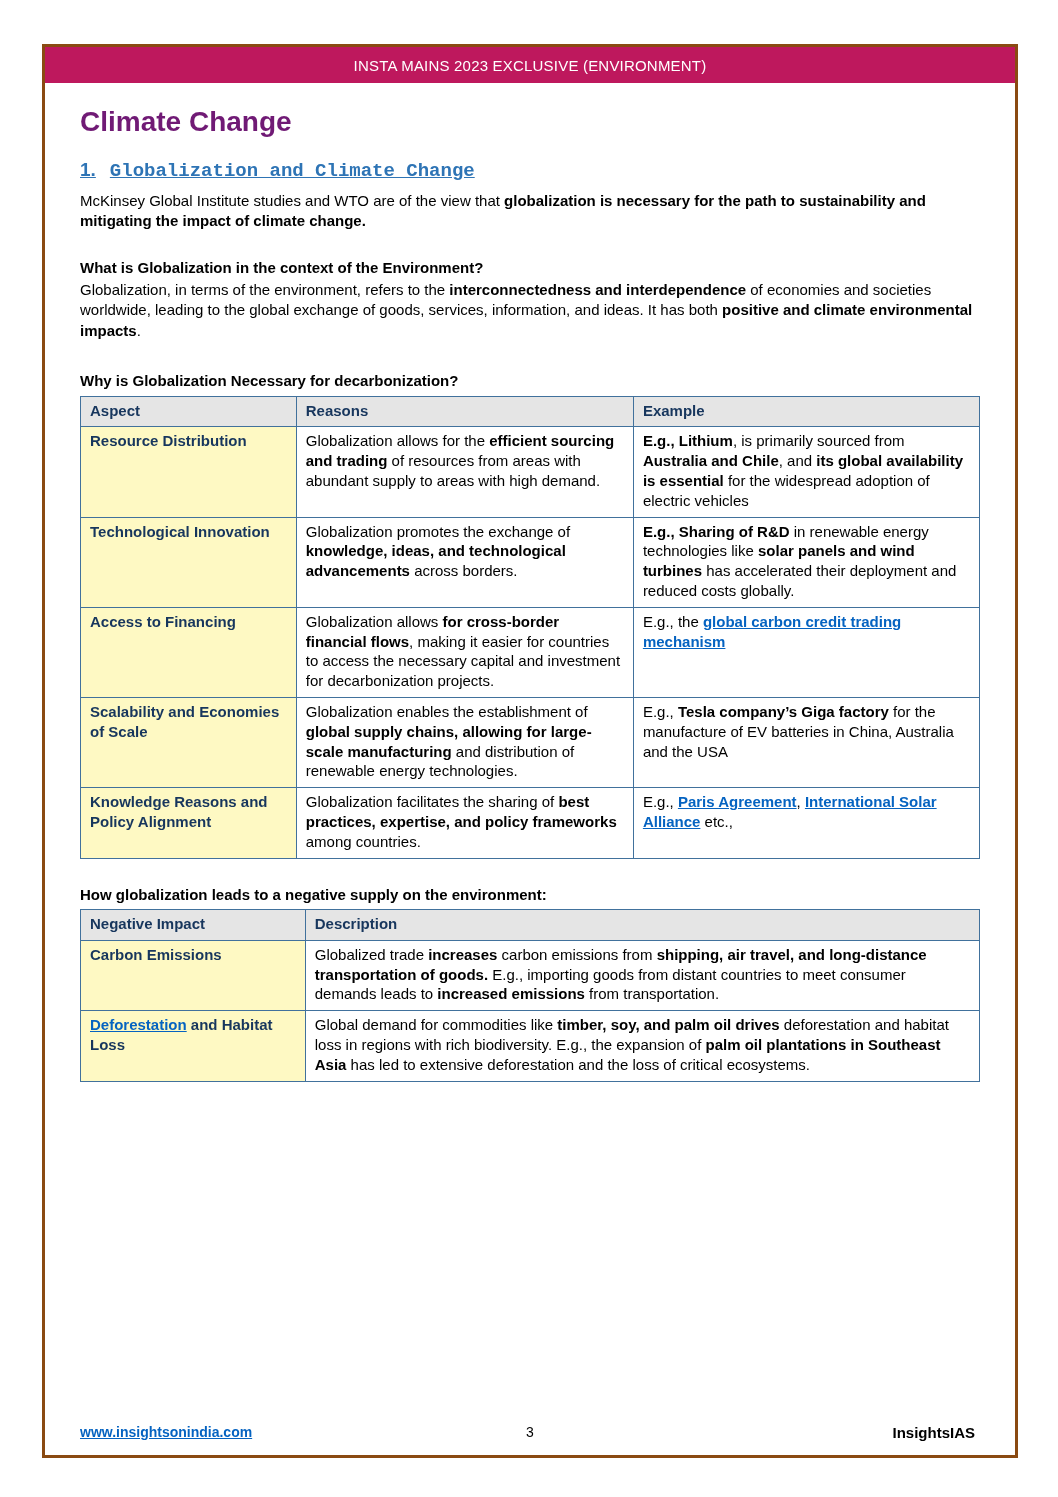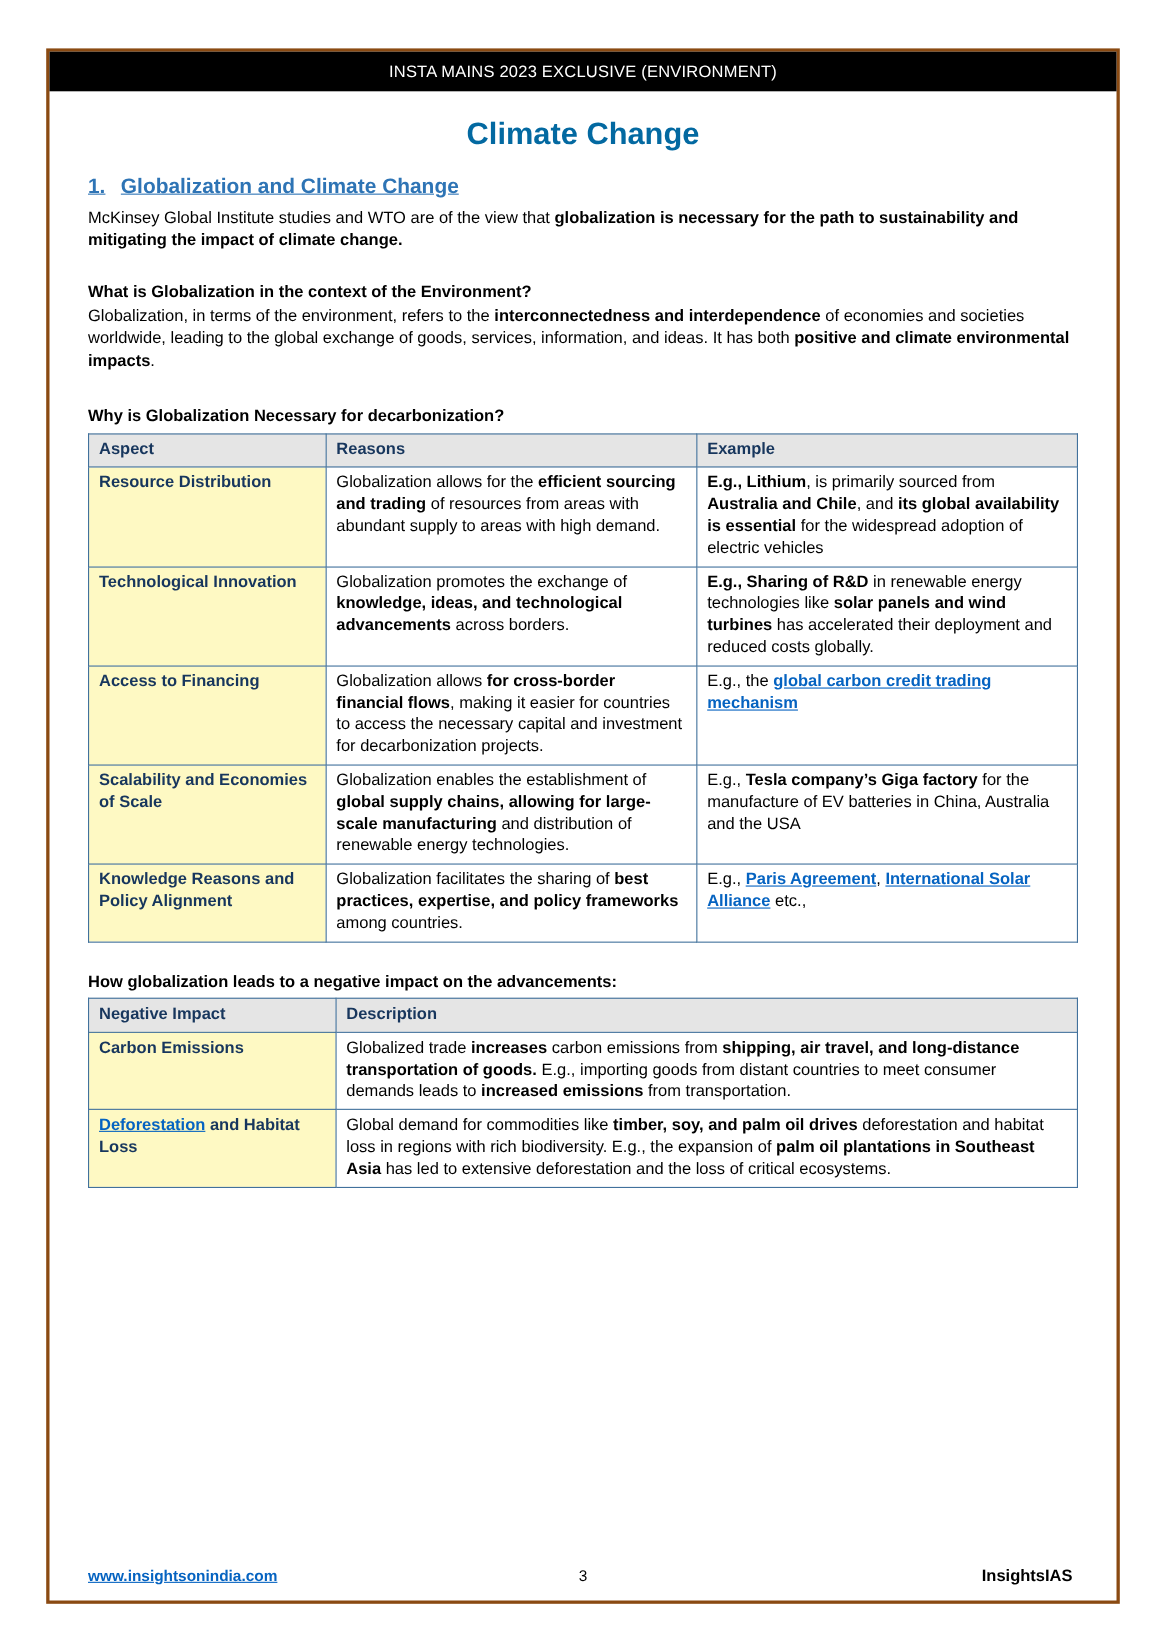--- a/index.html
+++ b/index.html
@@ -7,43 +7,43 @@
   body {
     width:1058px; height:1497px; position:relative;
     font-family:"Liberation Sans", sans-serif; color:#000;
   }
   .frame {
     position:absolute; left:42px; top:44px; width:976px; height:1414px;
     border:3px solid #8a4a12; background:#fff;
     display:flex; flex-direction:column;
   }
   .topbar {
-    height:36px; background:#000000; color:#fff;
+    height:36px; background:#be185d; color:#fff;
     display:flex; align-items:center; justify-content:center;
     font-size:15px; letter-spacing:0.2px; flex:0 0 auto;
   }
   .body-row { flex:1 1 auto; display:flex; min-height:0; }
   .content {
     flex:1 1 auto; padding:12px 35px 0 35px; overflow:hidden;
     font-size:15px; line-height:1.36;
   }
   .notes-col {
     flex:0 0 137px; border-left:2px solid #7a4012; border-bottom:2px solid #7a4012;
     padding-top:12px; text-align:center;
   }
   .notes-label { font-weight:bold; font-size:15px; }
   .doc-title {
-    text-align:center; color:#0369a1; font-size:28px; font-weight:bold;
+    color:#701a75; font-size:28px; font-weight:bold;
     margin:8px 0 16px 0;
   }
   .section-heading {
     color:#2e74b5; font-size:19px; font-weight:bold; margin:12px 0 6px 0;
   }
   .section-heading .sec-num { text-decoration:underline; margin-right:14px; }
-  .section-heading .sec-title { text-decoration:underline; }
+  .section-heading .sec-title { text-decoration:underline;font-family:Liberation Mono, monospace; }
   .para { margin:0 0 4px 0; }
   .sub-heading { font-weight:bold; margin-top:26px; margin-bottom:2px; }
   .sub-heading.tight { margin-top:30px; }
   table {
     border-collapse:collapse; width:100%; margin-top:4px;
     font-size:15px; line-height:1.32;
   }
   th, td {
     border:1px solid #41719c; padding:4px 9px 6px 9px;
     vertical-align:top; text-align:left;
@@ -126,21 +126,21 @@
             <td>E.g., <b>Tesla company’s Giga factory</b> for the manufacture of EV batteries in China, Australia and the USA</td>
           </tr>
           <tr>
             <td class="key-cell">Knowledge Reasons and Policy Alignment</td>
             <td>Globalization facilitates the sharing of <b>best practices, expertise, and policy frameworks</b> among countries.</td>
             <td>E.g.,  <b><a class="doc-link">Paris Agreement</a></b>, <b><a class="doc-link">International Solar Alliance</a></b> etc.,</td>
           </tr>
         </tbody>
       </table>
 
-      <div class="sub-heading">How globalization leads to a negative impact on the advancements:</div>
+      <div class="sub-heading">How globalization leads to a negative supply on the environment:</div>
 
       <table class="negative-table">
         <colgroup>
             <col class="c1">
             <col class="c2">
           </colgroup>
         <thead>
           <tr>
             <th>Negative Impact</th>
             <th>Description</th>

